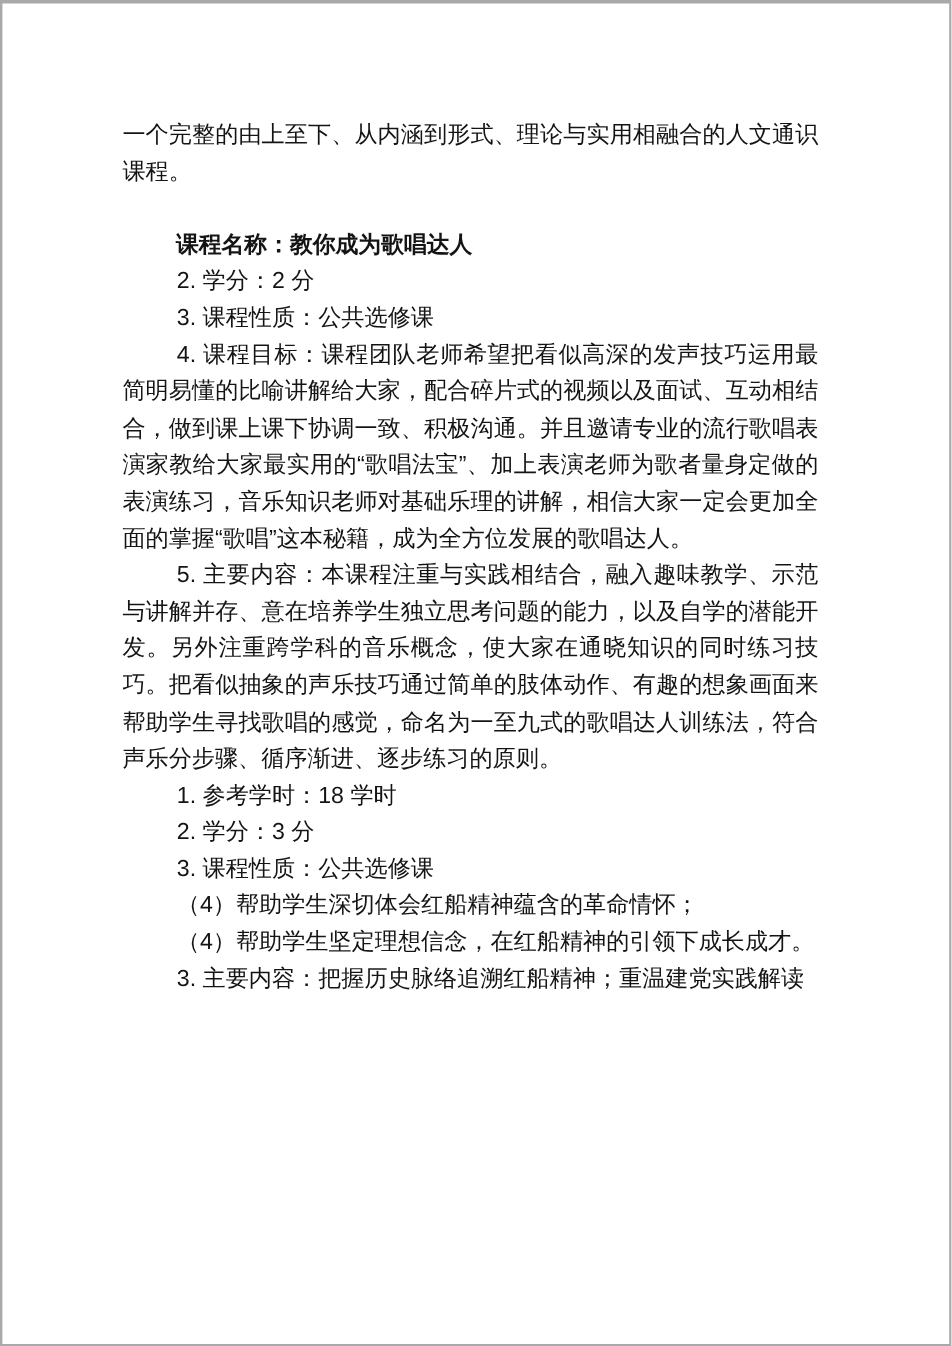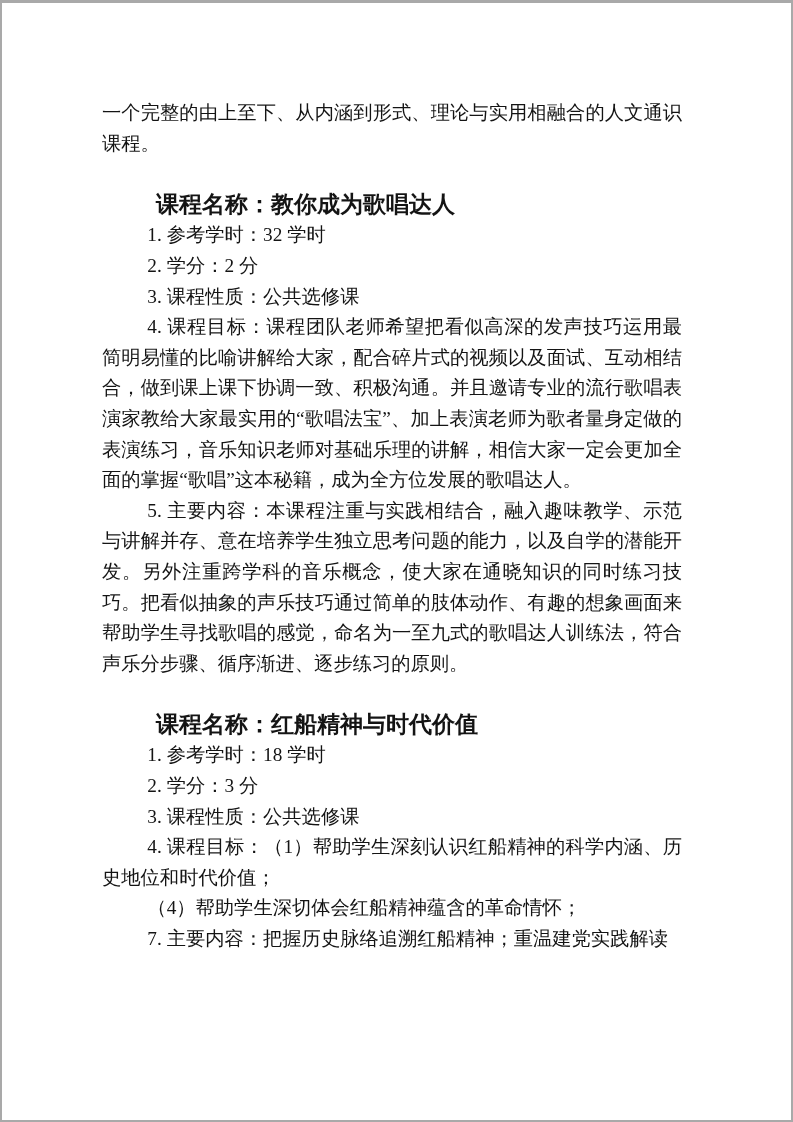--- a/index.html
+++ b/index.html
@@ -12,60 +12,58 @@
     width: 793px;
     height: 1122px;
     box-sizing: border-box;
     background: #ffffff;
     border-top: 3px solid #a9a9a9;
     border-right: 2px solid #a9a9a9;
     border-bottom: 2px solid #a9a9a9;
     border-left: 2px solid #a9a9a9;
     padding: 95px 109px 0 100px;
     overflow: hidden;
-    font-family: Liberation Serif, serif;
+    font-family: Liberation Sans, sans-serif;
     font-size: 19.3px;
     line-height: 30.6px;
     color: #141414;
   }
   .page p {
     margin: 0;
     text-align: justify;
     text-justify: inter-ideograph;
     text-indent: 2.35em;
     word-break: break-all;
   }
   .page p.continuation {
     text-indent: 0;
   }
   .page h2 {
     margin: 30.6px 0 0 0;
-    font-size: 23px;
+    font-size: 19px;
     line-height: 30.6px;
     font-weight: bold;
     text-indent: 2.35em;
   }
 </style>
 </head>
 <body>
 
 <div class="page">
 
   <p class="continuation">一个完整的由上至下、从内涵到形式、理论与实用相融合的人文通识课程。</p>
 
   <h2>课程名称：教你成为歌唱达人</h2>
 
-  <p>1. 参考学时：32 学时</p>
   <p>2. 学分：2 分</p>
   <p>3. 课程性质：公共选修课</p>
   <p>4. 课程目标：课程团队老师希望把看似高深的发声技巧运用最简明易懂的比喻讲解给大家，配合碎片式的视频以及面试、互动相结合，做到课上课下协调一致、积极沟通。并且邀请专业的流行歌唱表演家教给大家最实用的“歌唱法宝”、加上表演老师为歌者量身定做的表演练习，音乐知识老师对基础乐理的讲解，相信大家一定会更加全面的掌握“歌唱”这本秘籍，成为全方位发展的歌唱达人。</p>
   <p>5. 主要内容：本课程注重与实践相结合，融入趣味教学、示范与讲解并存、意在培养学生独立思考问题的能力，以及自学的潜能开发。另外注重跨学科的音乐概念，使大家在通晓知识的同时练习技巧。把看似抽象的声乐技巧通过简单的肢体动作、有趣的想象画面来帮助学生寻找歌唱的感觉，命名为一至九式的歌唱达人训练法，符合声乐分步骤、循序渐进、逐步练习的原则。</p>
 
-  <h2>课程名称：红船精神与时代价值</h2>
 
   <p>1. 参考学时：18 学时</p>
   <p>2. 学分：3 分</p>
   <p>3. 课程性质：公共选修课</p>
-  <p>4. 课程目标：（1）帮助学生深刻认识红船精神的科学内涵、历史地位和时代价值；</p>
   <p>（4）帮助学生深切体会红船精神蕴含的革命情怀；</p>
-  <p>7. 主要内容：把握历史脉络追溯红船精神；重温建党实践解读</p>
+  <p>（4）帮助学生坚定理想信念，在红船精神的引领下成长成才。</p>
+  <p>3. 主要内容：把握历史脉络追溯红船精神；重温建党实践解读</p>
 
 </div>
 
 </body></html>

